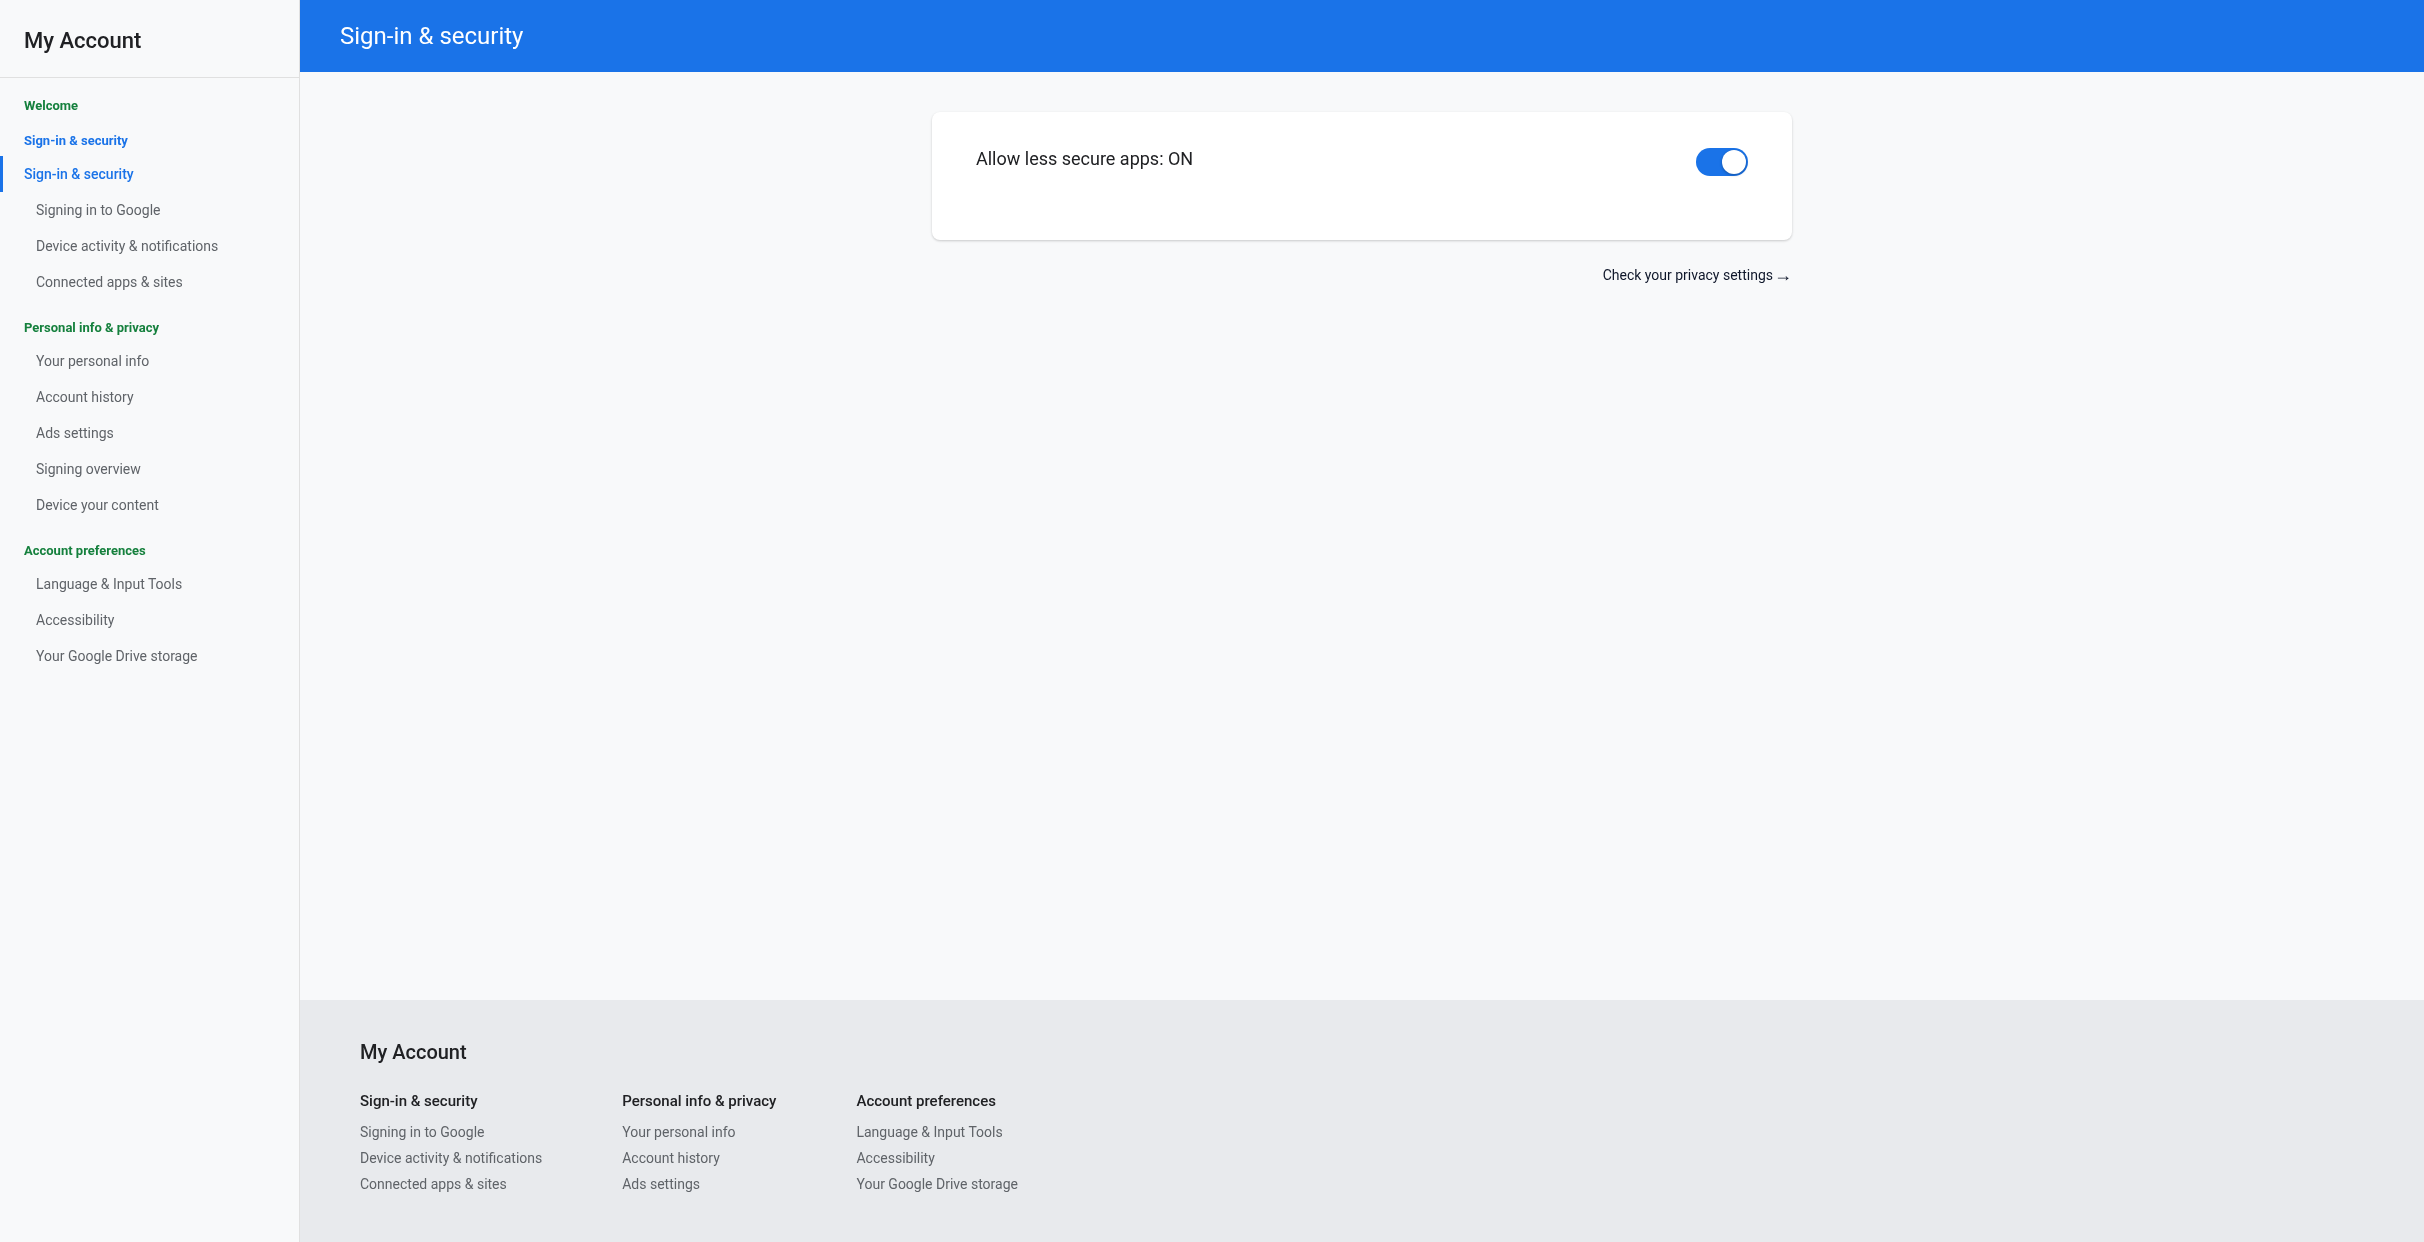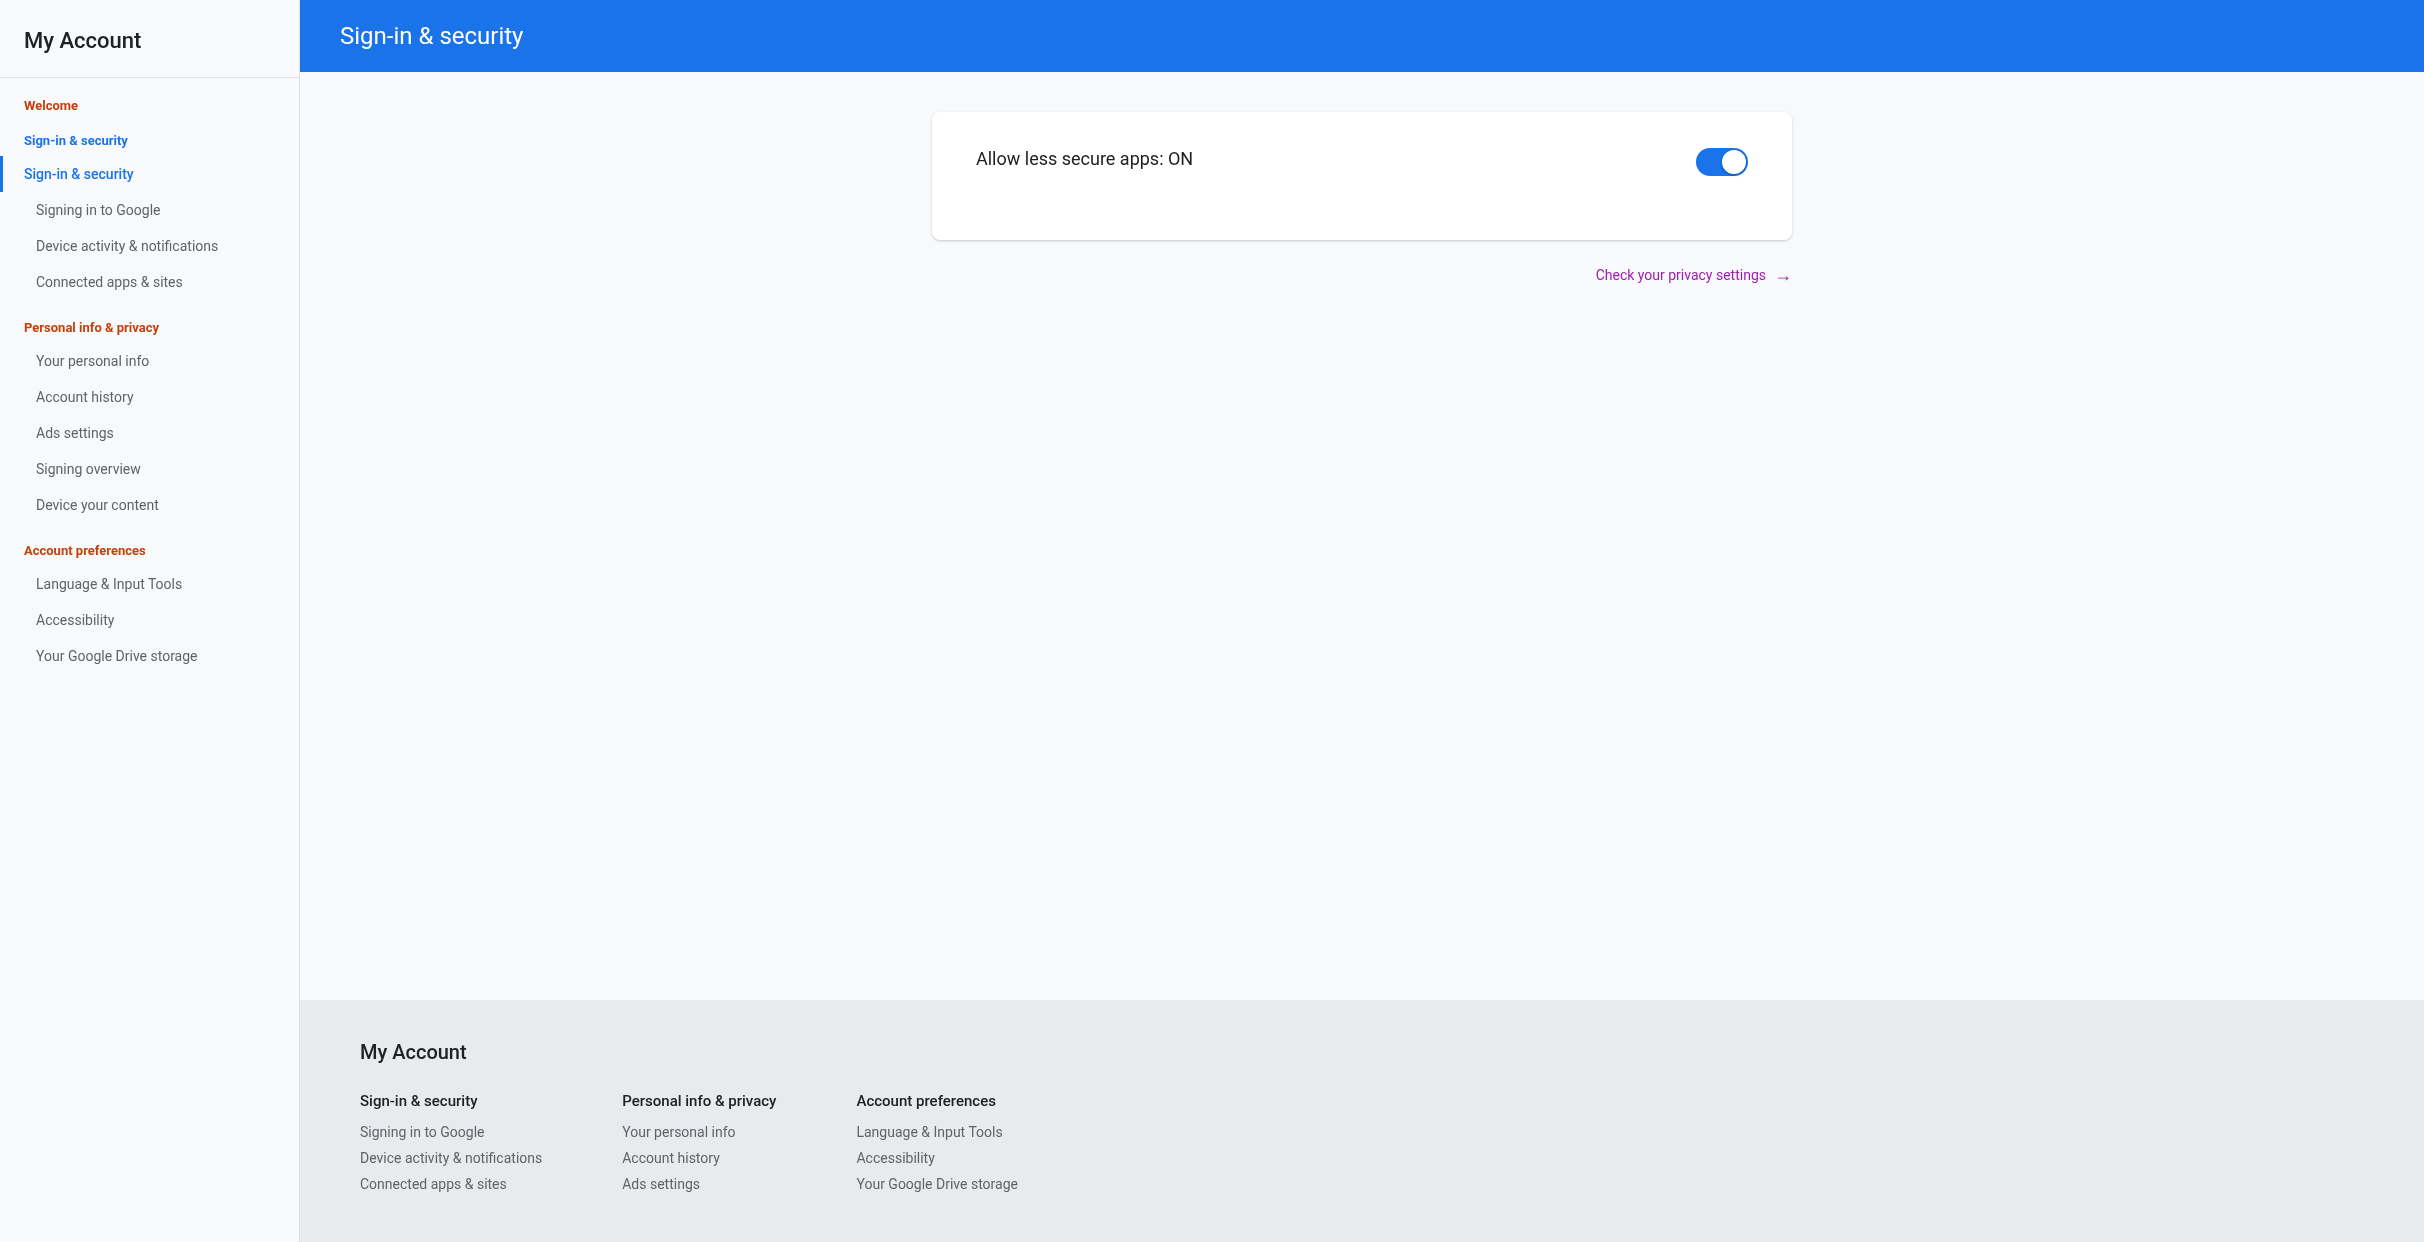--- a/index.html
+++ b/index.html
@@ -19,21 +19,21 @@
       padding: 28px 24px 24px 24px;
       font-size: 22px;
       font-weight: 500;
       color: #202124;
       border-bottom: 1px solid #e0e0e0;
     }
     .sidebar-section-label {
       padding: 20px 24px 8px 24px;
       font-size: 13px;
       font-weight: 700;
-      color: #c2410c;
+      color: #15803d;
     }
     .sidebar-item {
       padding: 10px 24px 10px 36px;
       font-size: 14px;
       color: #5f6368;
       cursor: pointer;
       position: relative;
     }
     .sidebar-item.active {
       color: #1a73e8;
@@ -122,22 +122,22 @@
     }
 
     
     .privacy-link-area {
       max-width: 860px;
       margin: 0 auto;
       display: flex;
       justify-content: flex-end;
       align-items: center;
       padding: 24px 0 0 0;
-      gap: 8px;
-      color: #a21caf;
+      gap: 1px;
+      color: #0f172a;
       font-size: 14px;
       cursor: pointer;
     }
     .arrow-icon { font-size: 18px; }
 
     
     #footer-section {
       background: #e8eaed;
       padding: 40px 60px;
     }

